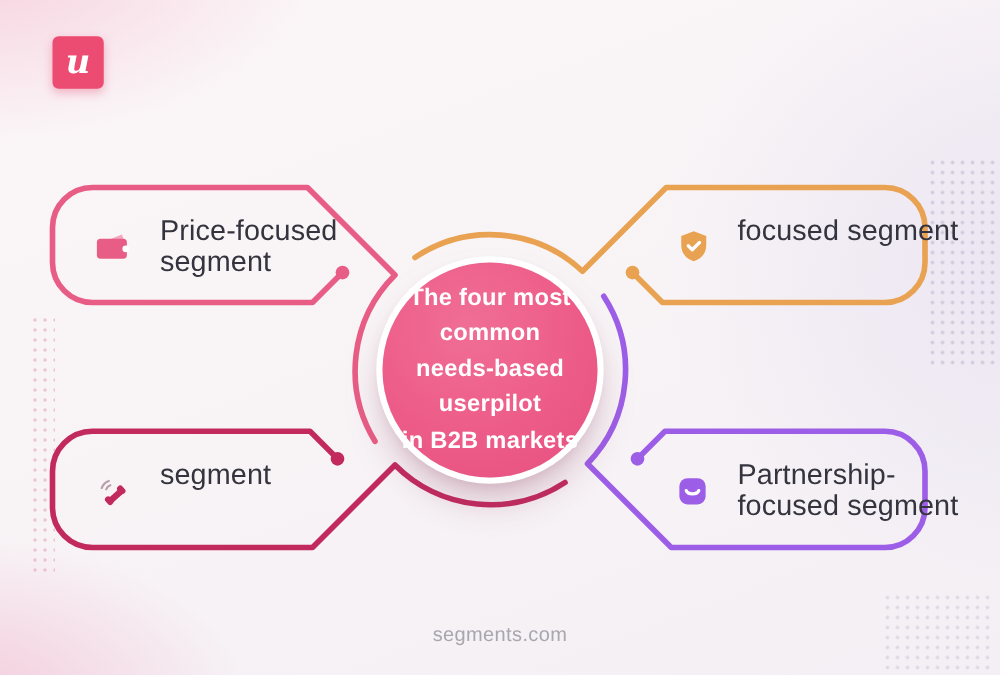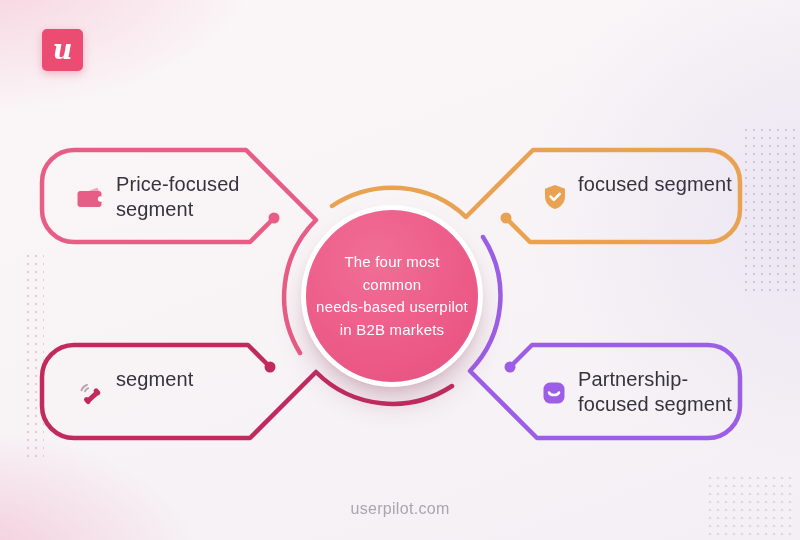--- a/index.html
+++ b/index.html
@@ -19,29 +19,29 @@
   .logo{
     position:absolute;left:42px;top:29px;width:41px;height:42px;border-radius:5px;
     background:var(--logo,#ec4b72);display:flex;align-items:center;justify-content:center;
     box-shadow:0 3px 8px rgba(226,72,112,.35);
   }
   .logo span{font-family:"DejaVu Serif",serif;font-style:italic;font-weight:700;font-size:27px;color:#fff;line-height:1;transform:translateY(-1px);}
   .title{
     position:absolute;left:0;top:40px;width:100%;text-align:center;margin:0;
     font-size:27px;font-weight:700;letter-spacing:.3px;color:var(--title,#3f3d62);
   }
-  .seg-label{position:absolute;font-size:20px;line-height:24.5px;font-weight:500;color:var(--label,#35343e);letter-spacing:.1px;}
+  .seg-label{position:absolute;font-size:23px;line-height:24.5px;font-weight:500;color:var(--label,#35343e);letter-spacing:.1px;margin-left:12px;}
   .seg-icon{position:absolute;}
   .circle{
     position:absolute;left:306px;top:210px;width:172px;height:172px;border-radius:50%;
     background:radial-gradient(circle at 40% 30%, #f06e95 0%, var(--circle,#ed5c88) 55%, #e64f80 100%);
     box-shadow:0 0 0 5px #ffffff, 0 18px 30px rgba(141,62,92,.28), 0 6px 12px rgba(141,62,92,.18);
     display:flex;align-items:center;justify-content:center;
   }
-  .circle-text{width:158px;text-align:center;color:#fff;font-size:15px;font-weight:400;line-height:1.5;letter-spacing:.2px;}
+  .circle-text{width:158px;text-align:center;color:#fff;font-size:19px;font-weight:700;line-height:1.5;letter-spacing:.2px;}
   .footer{position:absolute;left:0;top:500px;width:100%;text-align:center;font-size:16px;color:#a8a6ae;letter-spacing:.3px;}
   .wallet-body{fill:var(--seg0,#e85d85);}
   .wallet-flap{fill:#f3a6bd;}
   .shield-body{fill:var(--seg1,#e9a251);}
   .phone-body{fill:var(--seg2,#c22a5e);}
   .phone-wave{stroke:rgba(151,114,130,.65);stroke-width:1.8;fill:none;stroke-linecap:round;}
   .smile-body{fill:var(--seg3,#9d5ee7);}
   .icon-white-stroke{stroke:#ffffff;fill:none;stroke-linecap:round;stroke-linejoin:round;}
 </style>
 </head>
@@ -122,14 +122,14 @@
   </div>
 
   <div class="circle">
     <div class="circle-text">
       <div>The four most common</div>
       <div>needs-based userpilot</div>
       <div>in B2B markets</div>
     </div>
   </div>
 
-  <div class="footer">userpilot.com</div>
+  <div class="footer">segments.com</div>
 </div>
 
 </body></html>

